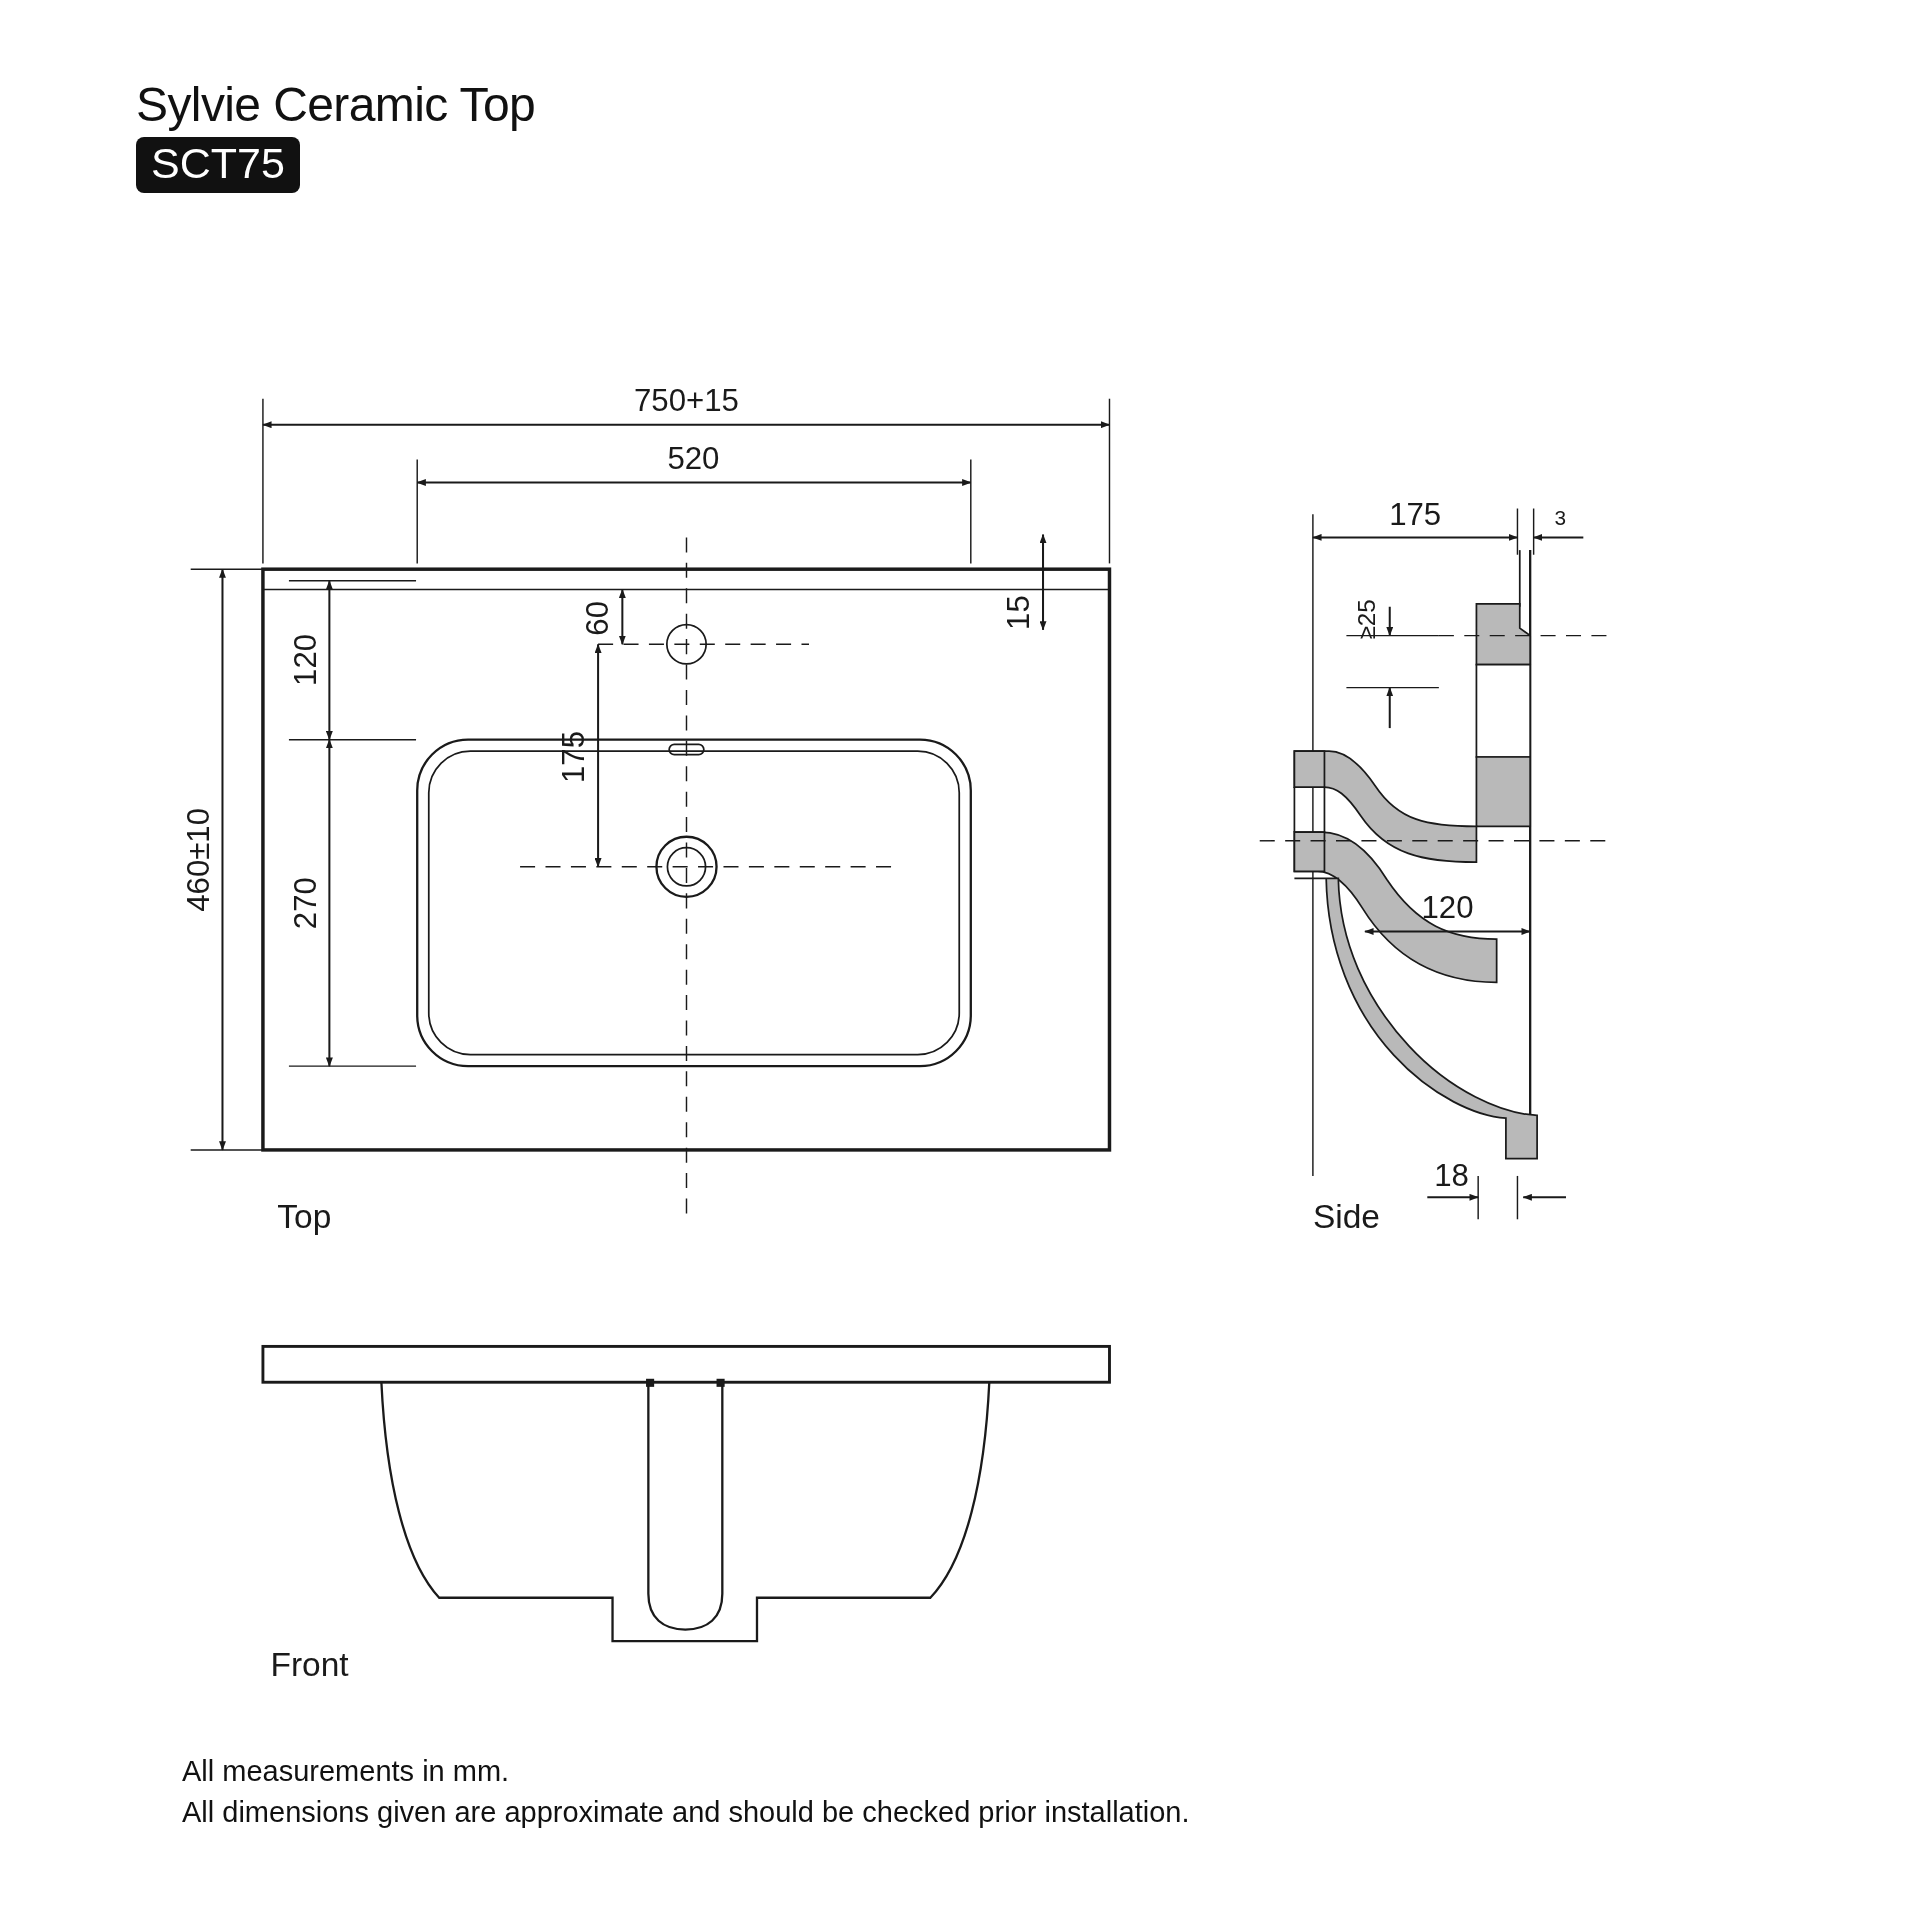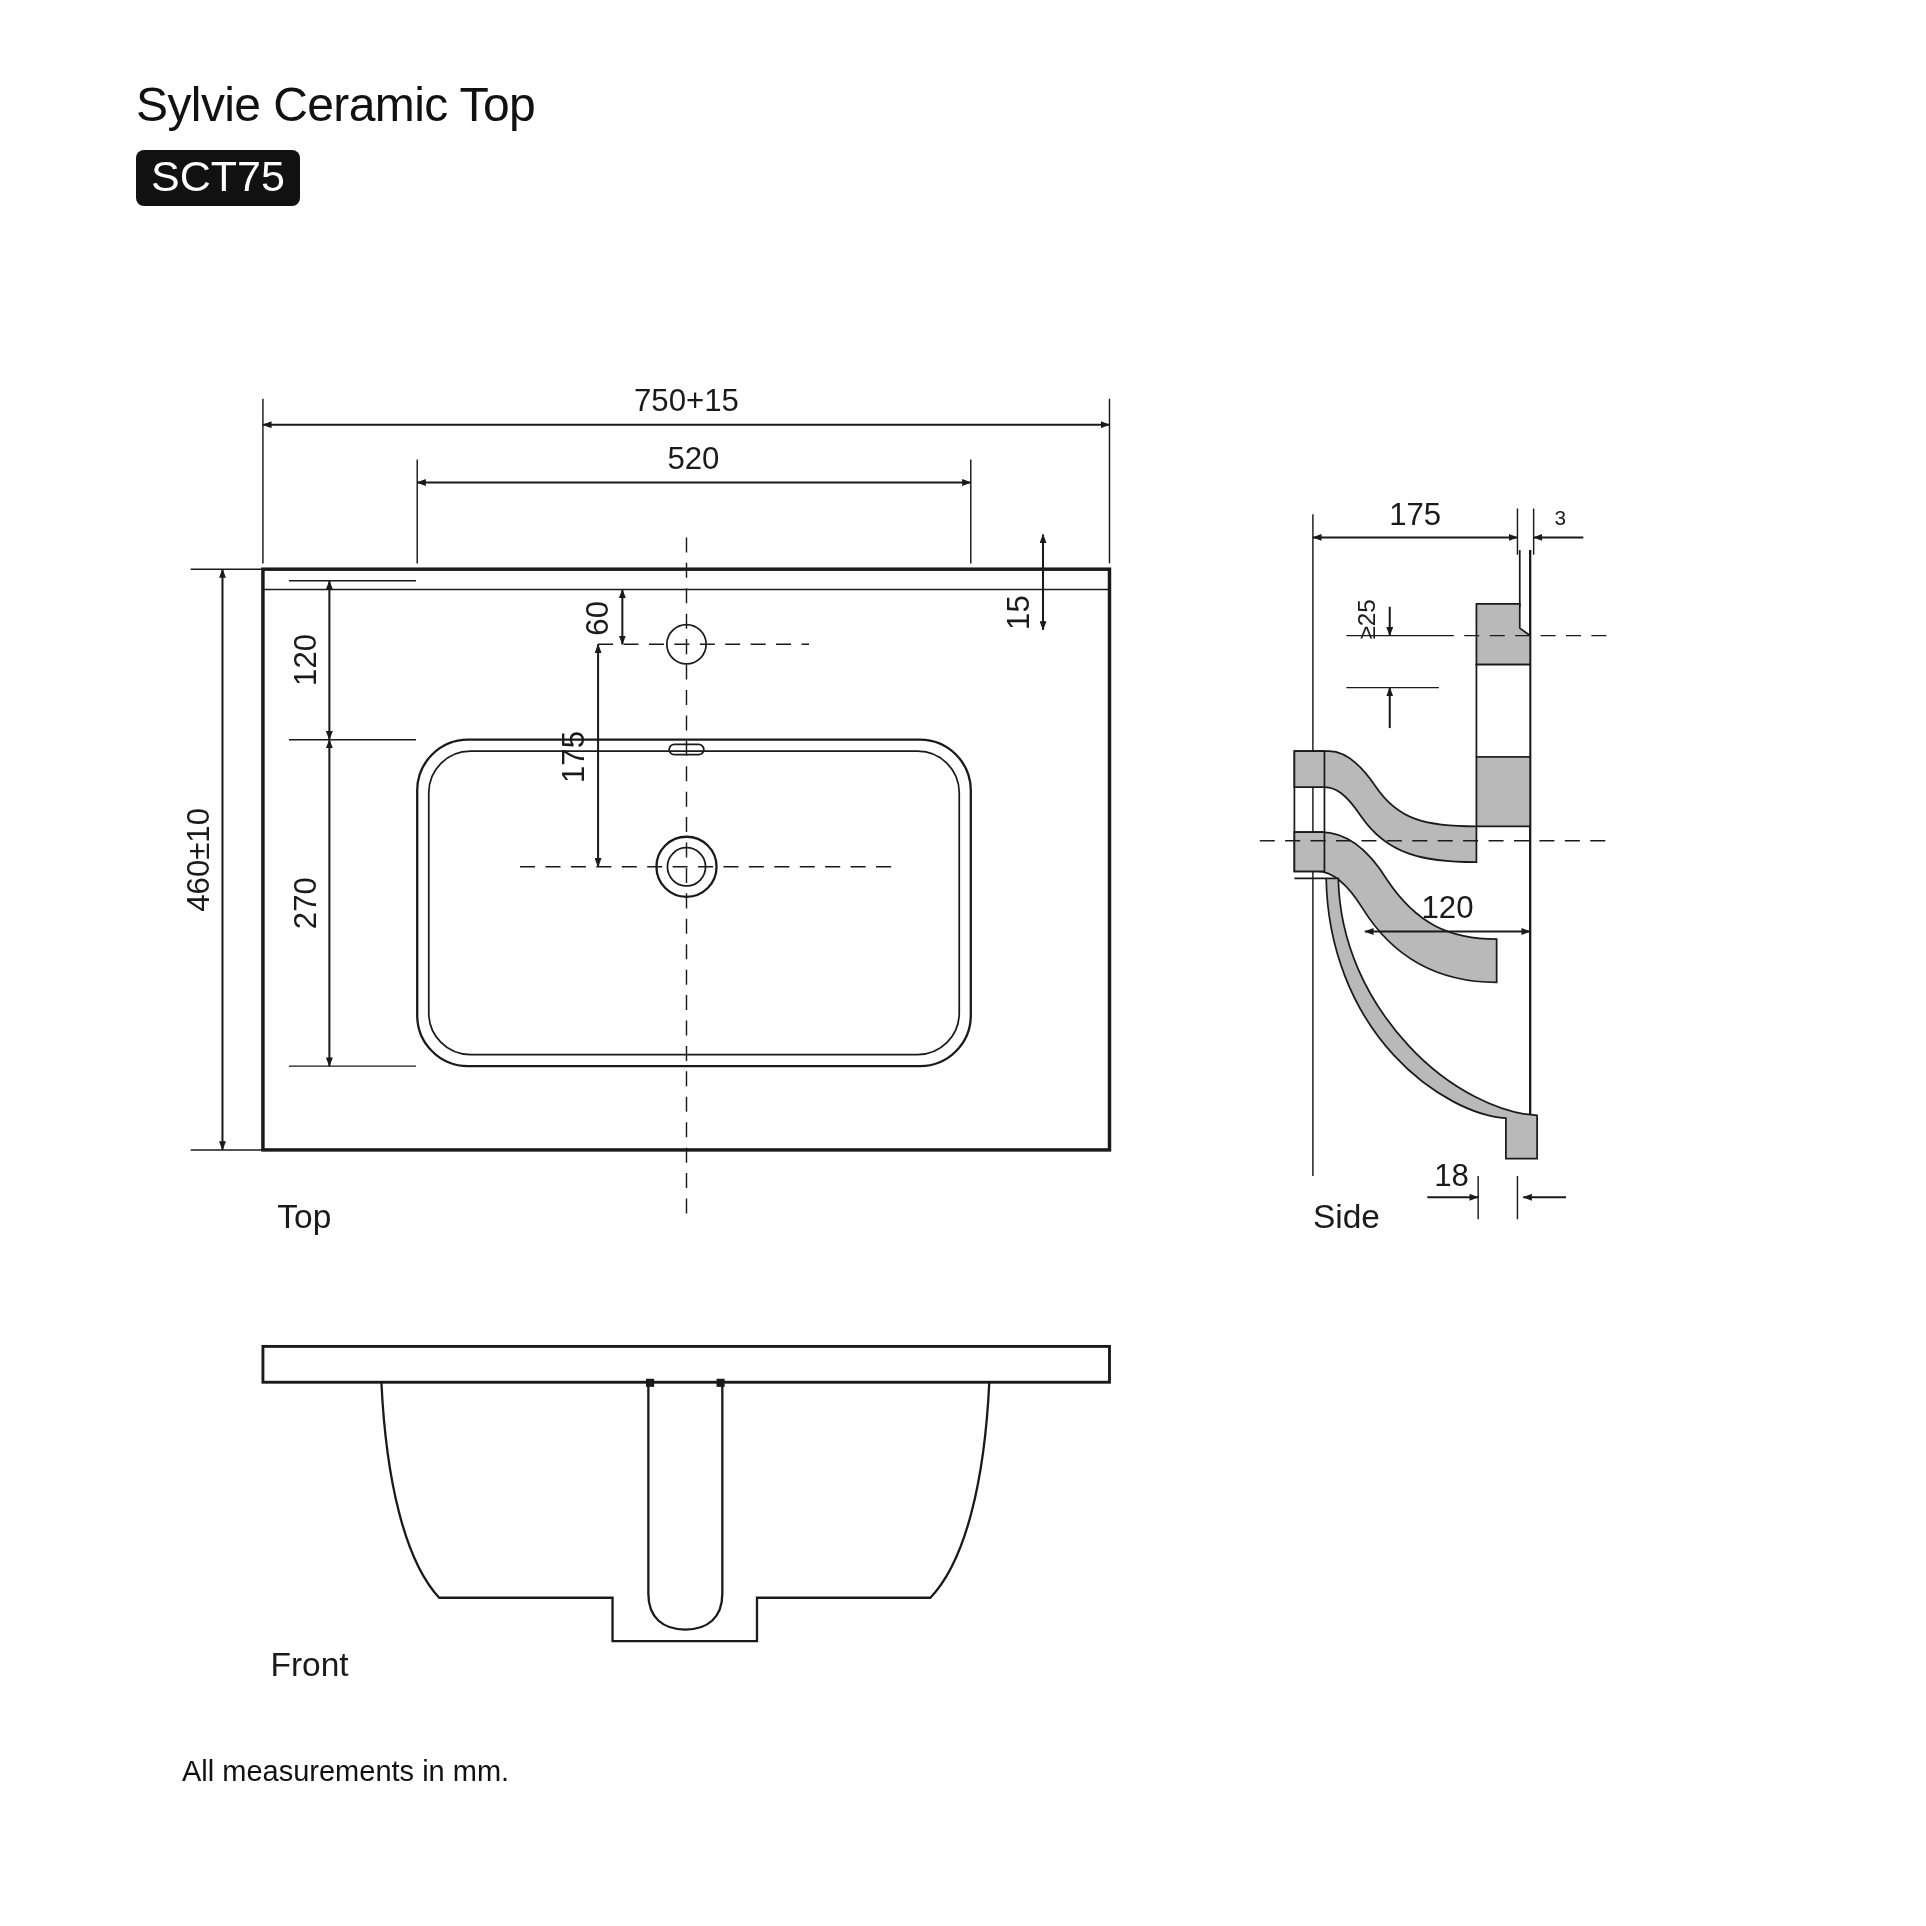--- a/index.html
+++ b/index.html
@@ -27,21 +27,21 @@
   #page-title {
     font-size: 48px;
     font-weight: 400;
     letter-spacing: -0.6px;
     line-height: 1.0;
     color: #111111;
     white-space: nowrap;
   }
   #model-badge {
     display: inline-block;
-    margin-top: 21px;
+    margin-top: 8px;
     background: #111111;
     color: #ffffff;
     border-radius: 8px;
     padding: 4.6px 15px 8px 15px;
     font-size: 43px;
     line-height: 1.0;
     letter-spacing: 0px;
   }
 
   
@@ -288,14 +288,15 @@
     <rect x="1118" y="2386" width="14" height="14" fill="#1a1a1a"></rect>
     <rect x="1240" y="2386" width="14" height="14" fill="#1a1a1a"></rect>
 
     <text x="468" y="2900" font-family="Liberation Sans, sans-serif" font-size="58" fill="#1a1a1a">Front</text>
   </g>
 
 </svg>
 
 <div id="notes">
   <div>All measurements in mm.</div>
+  <div>All dimensions given are approximate and should be checked prior installation.</div>
 </div>
 
 
 </body></html>

